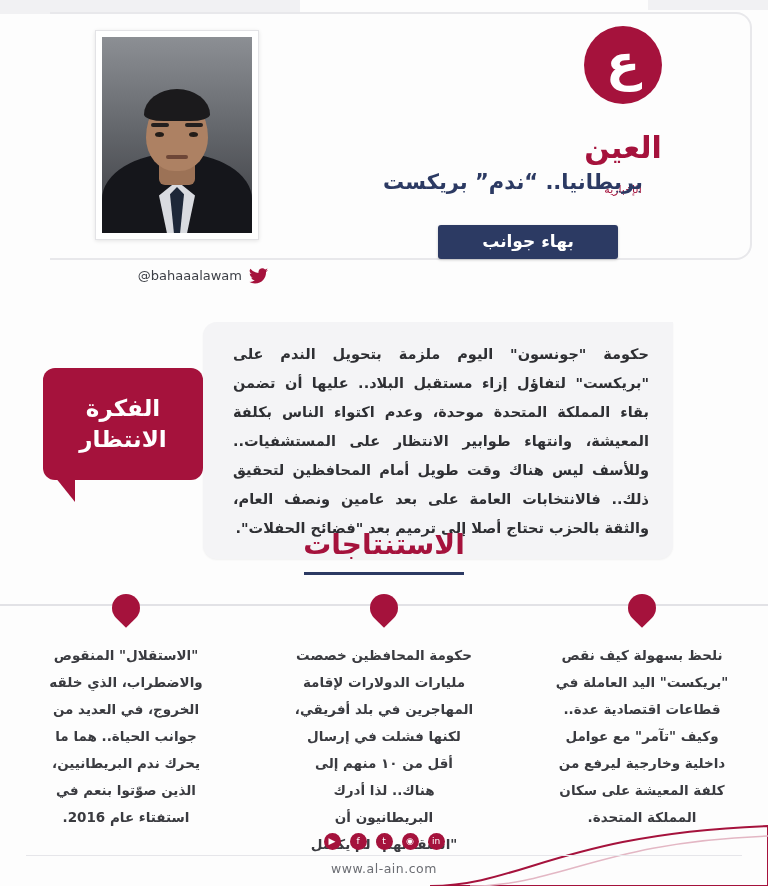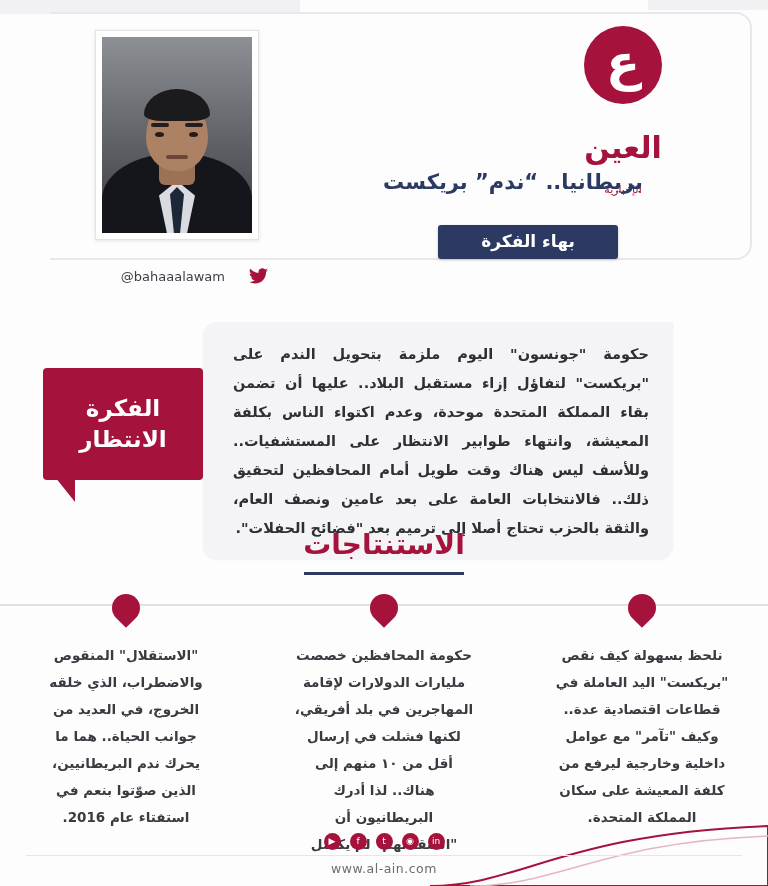--- a/index.html
+++ b/index.html
@@ -143,23 +143,22 @@
     margin-left: -11px;
   }
 
   .twitter-line {
     position: absolute;
     top: 268px;
     left: 88px;
     width: 180px;
     display: flex;
     flex-direction: row-reverse;
-    align-items: center;
     justify-content: flex-start;
-    gap: 24px;
+    gap: 7px;
     direction: ltr;
   }
   .tw-icon svg { display: block; }
   .tw-handle {
     font-size: 13px;
     color: #3c3f46;
     font-family: "DejaVu Sans", "Liberation Sans", sans-serif;
   }
 
   
@@ -268,21 +267,21 @@
     text-align: justify;
     font-weight: bold;
   }
   .idea-badge {
     position: absolute;
     top: 46px;
     right: 565px;
     width: 160px;
     height: 112px;
     background: #a5123c;
-    border-radius: 4px;
+    border-radius: 12px;
     color: #ffffff;
     display: flex;
     flex-direction: column;
     align-items: center;
     justify-content: center;
     font-size: 23px;
     font-weight: bold;
     line-height: 1.35;
   }
   .idea-badge::after {
@@ -451,21 +450,21 @@
 
     <div class="brand">
       <div class="brand-mark">
         <span>ع</span>
       </div>
       <div class="brand-name">العين</div>
       <div class="brand-sub">الإخبارية</div>
     </div>
 
     <div class="headline">بريطانيا.. “ندم” بريكست</div>
-    <div class="author-chip">بهاء الفكرة</div>
+    <div class="author-chip">بهاء جوانب</div>
   </div>
 
   <div class="idea-wrap">
     <div class="idea-card">
       <div class="idea-text">حكومة "جونسون" اليوم ملزمة بتحويل الندم على "بريكست" لتفاؤل إزاء مستقبل البلاد.. عليها أن تضمن بقاء المملكة المتحدة موحدة، وعدم اكتواء الناس بكلفة المعيشة، وانتهاء طوابير الانتظار على المستشفيات.. وللأسف ليس هناك وقت طويل أمام المحافظين لتحقيق ذلك.. فالانتخابات العامة على بعد عامين ونصف العام، والثقة بالحزب تحتاج أصلا إلى ترميم بعد "فضائح الحفلات".</div>
     </div>
     <div class="idea-badge">
       <div>الفكرة</div>
       <div>الانتظار</div>
     </div>

